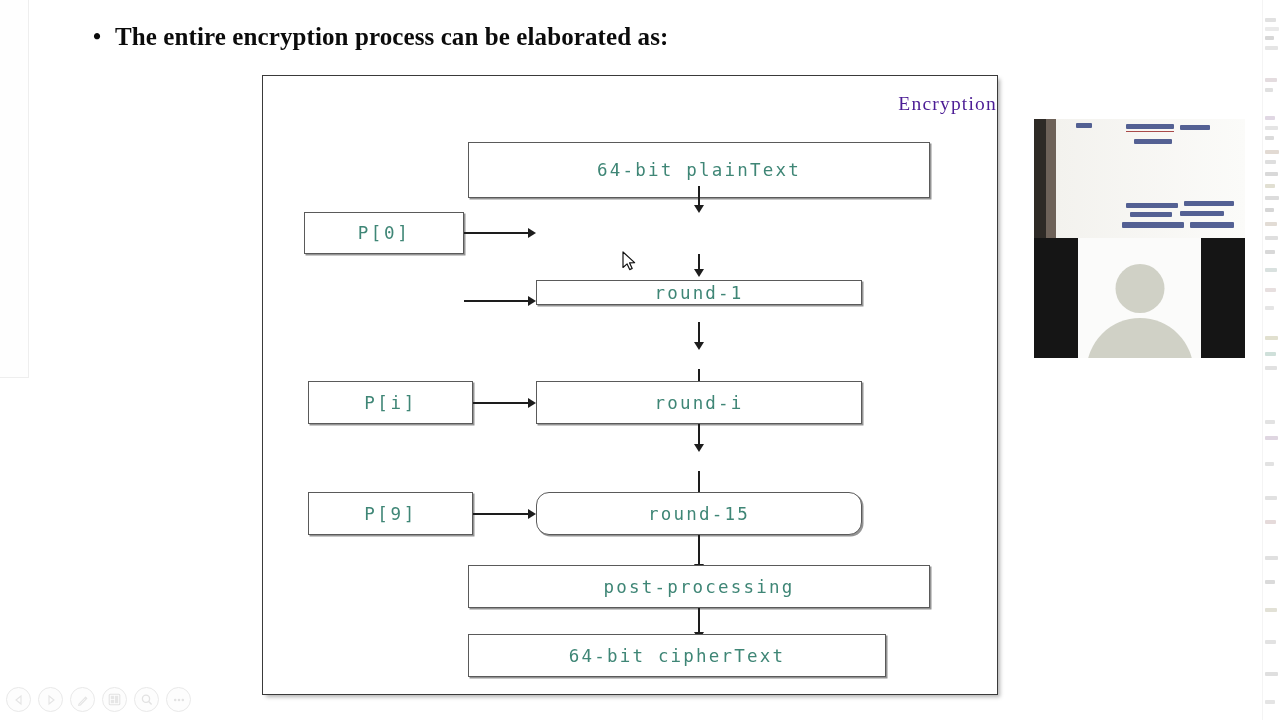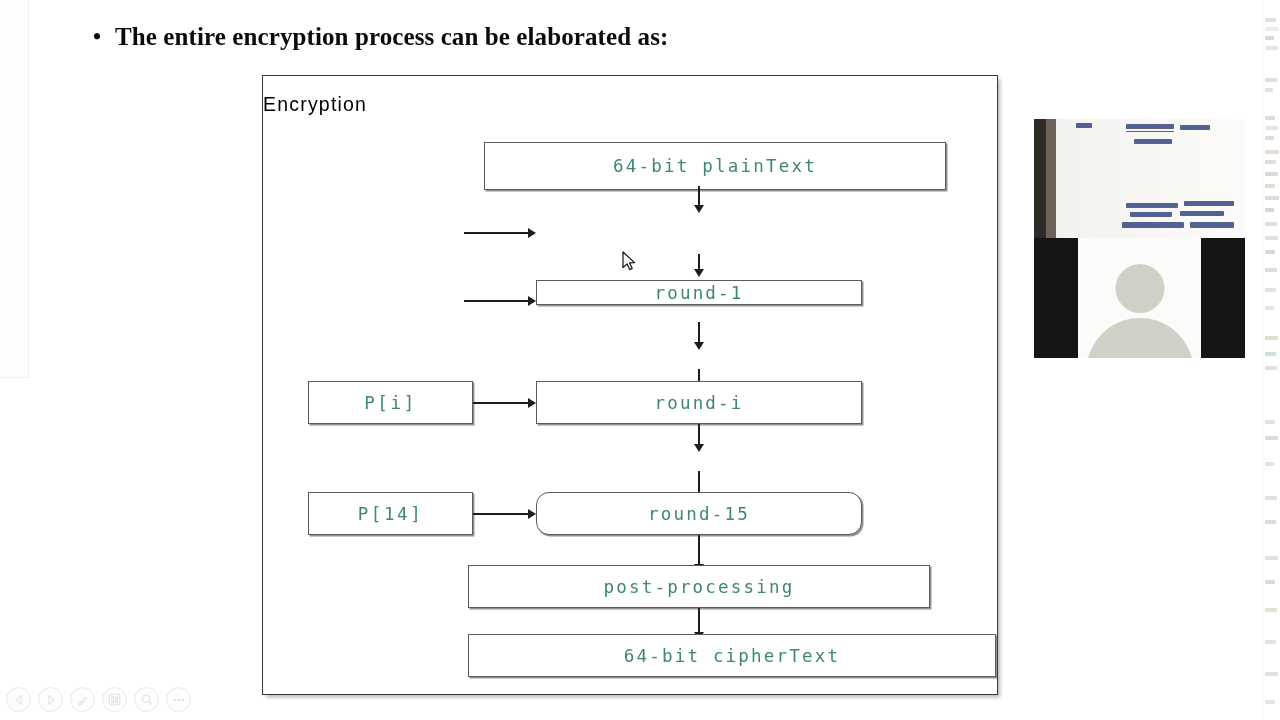--- a/index.html
+++ b/index.html
@@ -81,25 +81,25 @@
     height: 620px;
     background: #ffffff;
     border: 1.5px solid #3a3a3a;
     box-shadow: 3px 3px 4px -1px rgba(0,0,0,.30);
   }
 
   .fig-title {
     position: absolute;
     left: 0; right: 0;
     top: 17px;
-    text-align: left;
-    font-family: Liberation Sans, sans-serif;
+    text-align: right;
+    font-family: Liberation Serif, serif;
     font-size: 19.5px;
     letter-spacing: 1.2px;
-    color: #000000;
+    color: #4c1d95;
   }
 
   
   .nbox {
     position: absolute;
     background: #ffffff;
     border: 1.3px solid #5a5a5a;
     box-shadow: 1.5px 1.5px 0 0 rgba(60,60,60,.55);
     display: flex;
     align-items: center;
@@ -226,25 +226,26 @@
   <div class="left-rail-bottomline"></div>
 
   <div class="headline">
     <span class="bullet">•</span><span>The entire encryption process can be elaborated as:</span>
   </div>
 
   <div class="slide-figure">
 
     <div class="fig-title">Encryption</div>
 
-    <div class="nbox" style="left:205px; top:66px; width:462px; height:48px;margin-left:16px;">64-bit plainText</div>
+    <div class="nbox" style="left:205px; top:66px; width:462px; height:56px;">64-bit plainText</div>
 
     <div class="vline" style="left:435px; top:110px; height:25px;"></div>
     <div class="vhead" style="left:430.5px; top:129px;"></div>
 
+    <div class="nbox key" style="left:41px; top:136px; width:160px; height:42px;">P[0]</div>
     <div class="hline" style="left:201px; top:156px; width:64px;"></div>
     <div class="hhead" style="left:265px; top:151.5px;"></div>
 
     <div class="vline" style="left:435px; top:178px; height:17px;"></div>
     <div class="vhead" style="left:430.5px; top:193px;"></div>
 
     <div class="nbox" style="left:273px; top:204px; width:326px; height:25px;">round-1</div>
     <div class="hline" style="left:201px; top:224px; width:64px;"></div>
     <div class="hhead" style="left:265px; top:219.5px;"></div>
 
@@ -258,34 +259,34 @@
     <div class="nbox key" style="left:45px; top:305px; width:165px; height:43px;">P[i]</div>
     <div class="hline" style="left:210px; top:326px; width:55px;"></div>
     <div class="hhead" style="left:265px; top:321.5px;"></div>
 
     <div class="vline" style="left:435px; top:348px; height:22px;"></div>
     <div class="vhead" style="left:430.5px; top:368px;"></div>
 
     <div class="vline" style="left:435px; top:395px; height:25px;"></div>
     <div class="vhead" style="left:430.5px; top:416px;"></div>
 
-    <div class="nbox key" style="left:45px; top:416px; width:165px; height:43px;">P[14]</div>
+    <div class="nbox key" style="left:45px; top:416px; width:165px; height:43px;">P[9]</div>
     <div class="nbox" style="left:273px; top:416px; width:326px; height:43px;border-radius:13px;">round-15</div>
     <div class="hline" style="left:210px; top:437px; width:55px;"></div>
     <div class="hhead" style="left:265px; top:432.5px;"></div>
 
     <div class="vline" style="left:435px; top:459px; height:32px;"></div>
     <div class="vhead" style="left:430.5px; top:488px;"></div>
 
     <div class="nbox" style="left:205px; top:489px; width:462px; height:43px;">post-processing</div>
 
     <div class="vline" style="left:435px; top:532px; height:28px;"></div>
     <div class="vhead" style="left:430.5px; top:556px;"></div>
 
-    <div class="nbox" style="left:205px; top:558px; width:528px; height:43px;">64-bit cipherText</div>
+    <div class="nbox" style="left:205px; top:558px; width:418px; height:43px;">64-bit cipherText</div>
   </div>
 
   <div class="tile tile-board">
     <div class="wb-wall"></div>
     <div class="wb-ink" style="left:42px; top:4px; width:16px; height:5px;"></div>
     <div class="wb-ink" style="left:92px; top:5px; width:48px; height:5px;"></div>
     <div class="wb-underline" style="left:92px; top:12px; width:48px;"></div>
     <div class="wb-ink" style="left:146px; top:6px; width:30px; height:5px;"></div>
     <div class="wb-ink" style="left:100px; top:20px; width:38px; height:5px;"></div>
     <div class="wb-ink" style="left:92px; top:84px; width:52px; height:5px;"></div>

